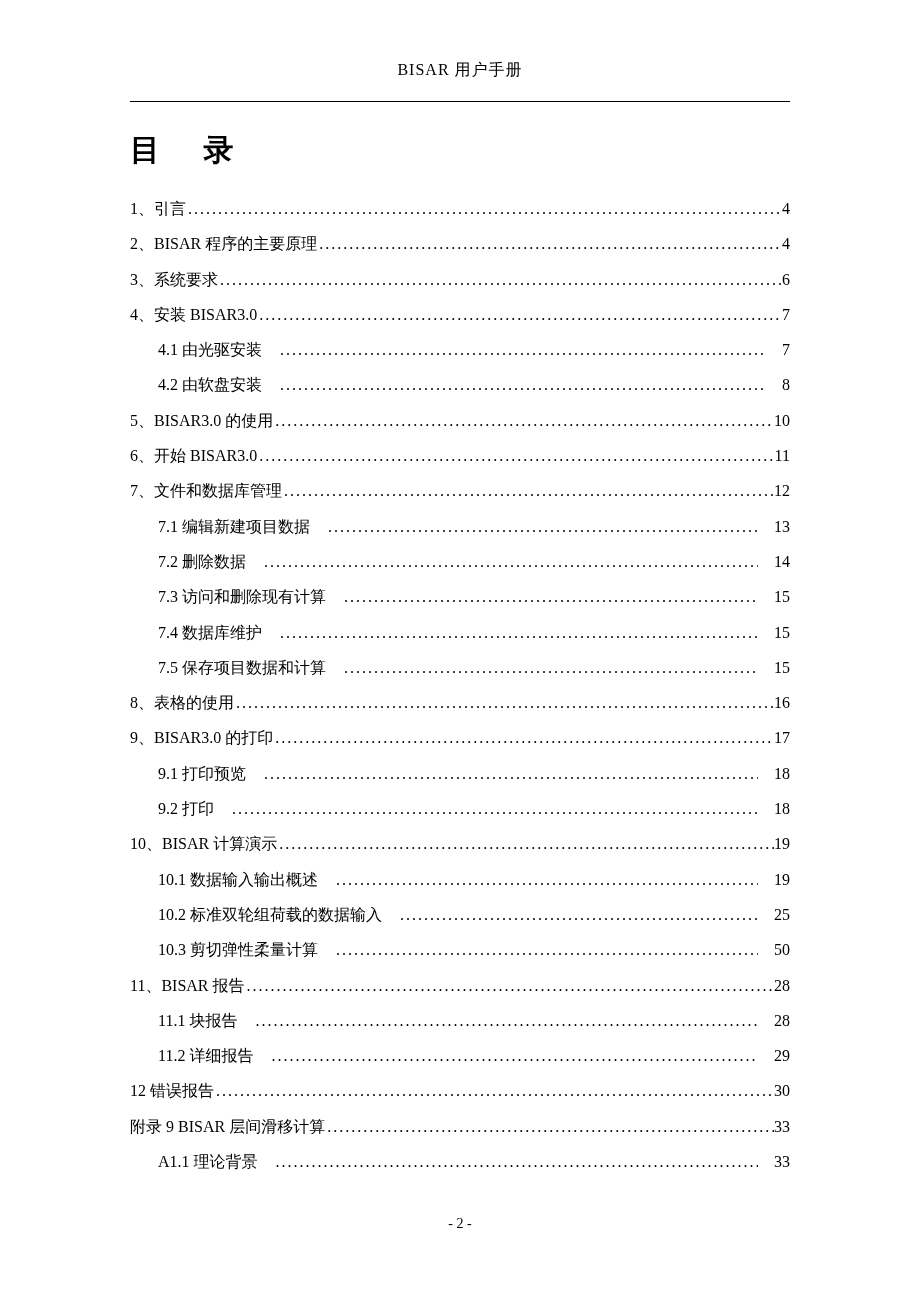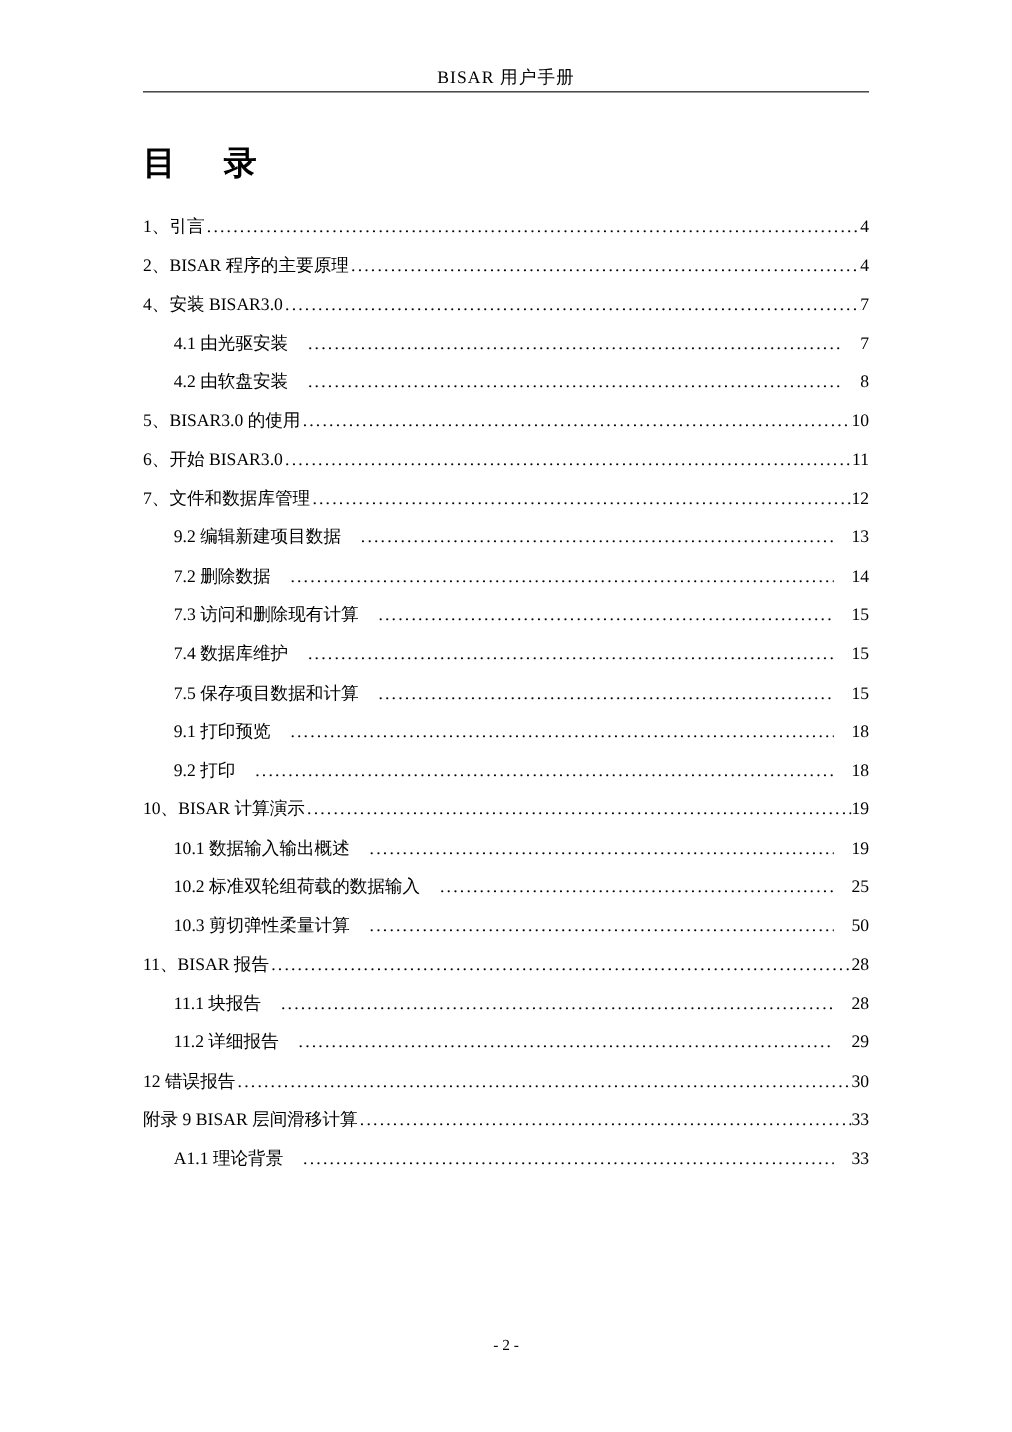--- a/index.html
+++ b/index.html
@@ -14,23 +14,23 @@
     width: 920px;
     height: 1302px;
     position: relative;
     box-sizing: border-box;
     padding: 60px 130px 0 130px;
   }
   .running-head {
     text-align: center;
     font-size: 16px;
     letter-spacing: 1px;
-    padding-bottom: 2px;
+    padding-bottom: 20px;
     border-bottom: 1.5px solid #000;
-    margin: 0 0 44px 0;
+    margin: 0 0 28px 0;
   }
   .title {
     font-size: 30px;
     font-weight: bold;
     letter-spacing: 18px;
     margin: 10px 0 28px 0;
   }
   .toc {
     font-size: 16px;
     line-height: 1.3;
@@ -84,20 +84,25 @@
         <span class="toc-label">1、引言</span>
         <span class="toc-dots"></span>
         <span class="toc-page">4</span>
       </div>
       <div class="toc-row">
         <span class="toc-label">2、BISAR 程序的主要原理</span>
         <span class="toc-dots"></span>
         <span class="toc-page">4</span>
       </div>
       <div class="toc-row">
+        <span class="toc-label">3、系统要求</span>
+        <span class="toc-dots"></span>
+        <span class="toc-page">6</span>
+      </div>
+      <div class="toc-row">
         <span class="toc-label">4、安装 BISAR3.0</span>
         <span class="toc-dots"></span>
         <span class="toc-page">7</span>
       </div>
       <div class="toc-row sub">
         <span class="toc-label">4.1 由光驱安装</span>
         <span class="toc-dots"></span>
         <span class="toc-page">7</span>
       </div>
       <div class="toc-row sub">
@@ -114,21 +119,21 @@
         <span class="toc-label">6、开始 BISAR3.0</span>
         <span class="toc-dots"></span>
         <span class="toc-page">11</span>
       </div>
       <div class="toc-row">
         <span class="toc-label">7、文件和数据库管理</span>
         <span class="toc-dots"></span>
         <span class="toc-page">12</span>
       </div>
       <div class="toc-row sub">
-        <span class="toc-label">9.2 编辑新建项目数据</span>
+        <span class="toc-label">7.1 编辑新建项目数据</span>
         <span class="toc-dots"></span>
         <span class="toc-page">13</span>
       </div>
       <div class="toc-row sub">
         <span class="toc-label">7.2 删除数据</span>
         <span class="toc-dots"></span>
         <span class="toc-page">14</span>
       </div>
       <div class="toc-row sub">
         <span class="toc-label">7.3 访问和删除现有计算</span>
@@ -137,20 +142,30 @@
       </div>
       <div class="toc-row sub">
         <span class="toc-label">7.4 数据库维护</span>
         <span class="toc-dots"></span>
         <span class="toc-page">15</span>
       </div>
       <div class="toc-row sub">
         <span class="toc-label">7.5 保存项目数据和计算</span>
         <span class="toc-dots"></span>
         <span class="toc-page">15</span>
+      </div>
+      <div class="toc-row">
+        <span class="toc-label">8、表格的使用</span>
+        <span class="toc-dots"></span>
+        <span class="toc-page">16</span>
+      </div>
+      <div class="toc-row">
+        <span class="toc-label">9、BISAR3.0 的打印</span>
+        <span class="toc-dots"></span>
+        <span class="toc-page">17</span>
       </div>
       <div class="toc-row sub">
         <span class="toc-label">9.1 打印预览</span>
         <span class="toc-dots"></span>
         <span class="toc-page">18</span>
       </div>
       <div class="toc-row sub">
         <span class="toc-label">9.2 打印</span>
         <span class="toc-dots"></span>
         <span class="toc-page">18</span>

